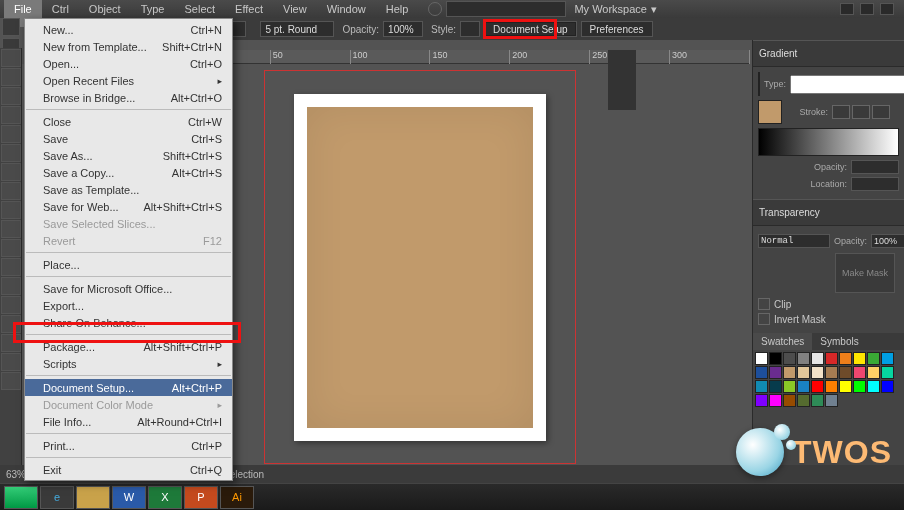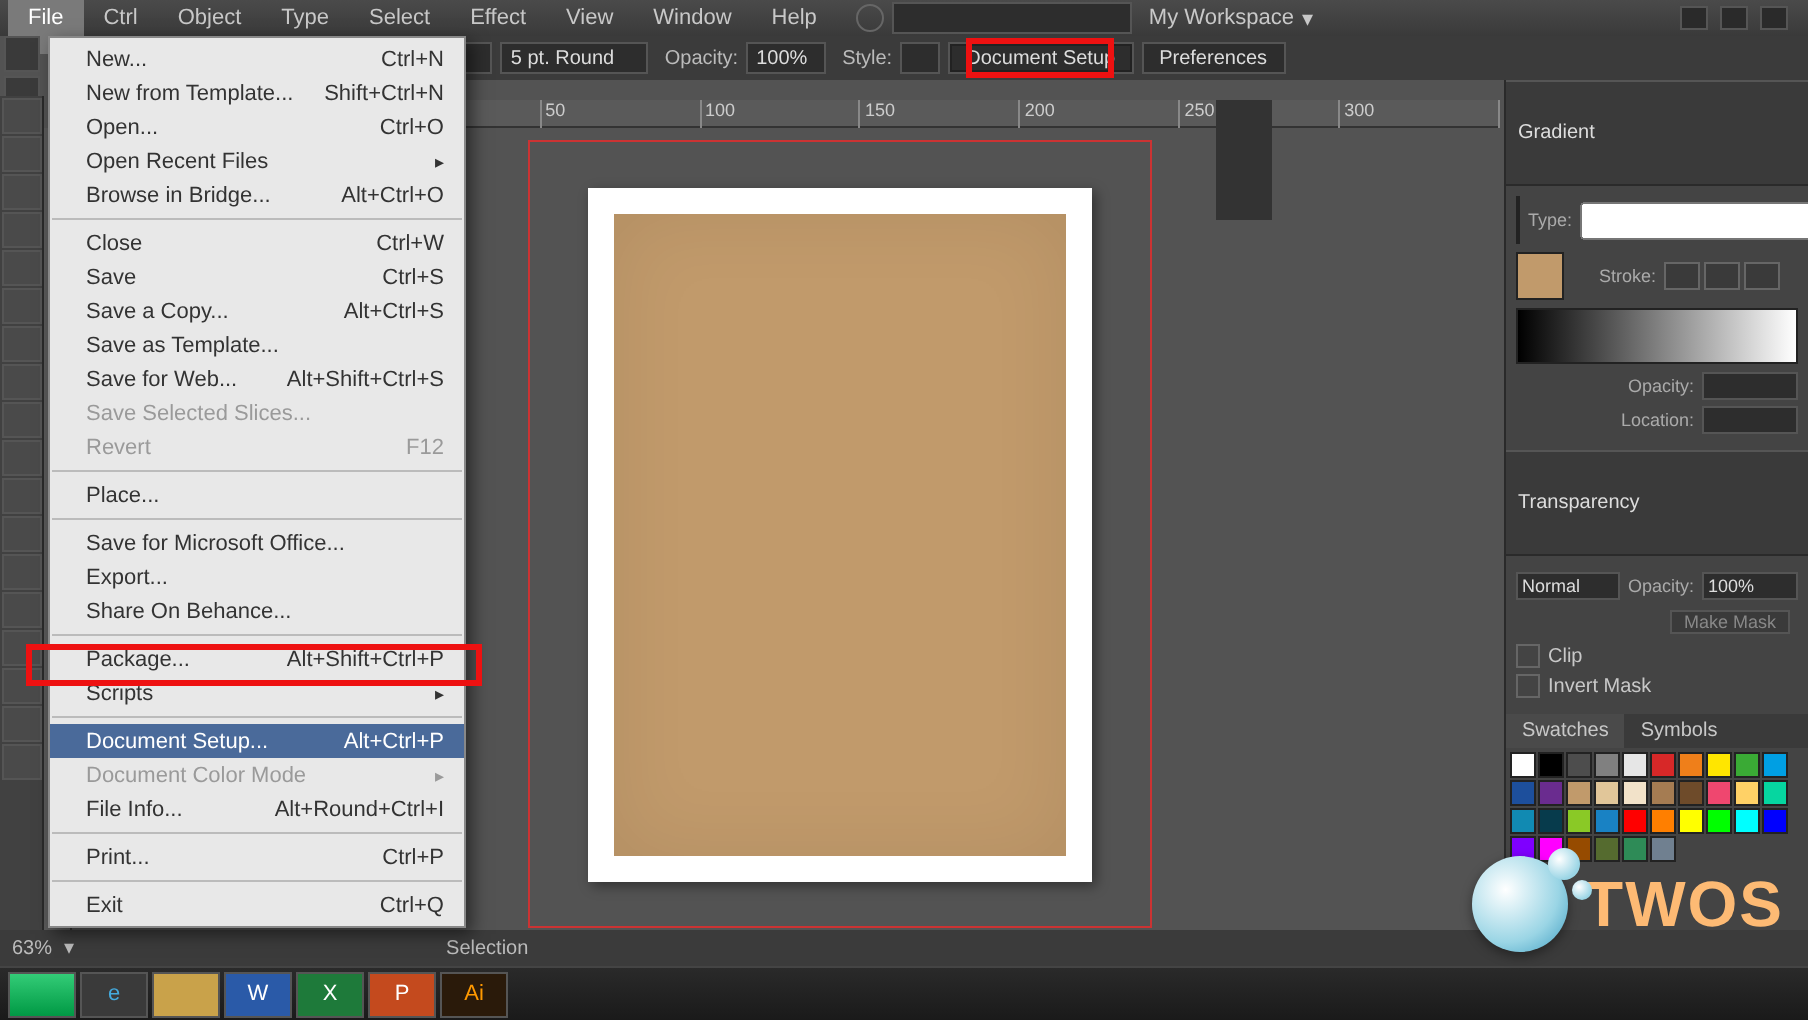--- a/index.html
+++ b/index.html
@@ -20,35 +20,35 @@
   .toolbar-left .t { width:20px; height:18px; margin:1px auto; background:#4a4a4a; border:1px solid #555; }
   .ruler-h { position:absolute; left:30px; right:155px; top:50px; height:14px; background:#5a5a5a; border-bottom:1px solid #333; }
   .ruler-h .tick { position:absolute; top:0; height:14px; font-size:9px; color:#ccc; border-left:1px solid #888; padding-left:2px; }
   .ruler-v { position:absolute; left:22px; top:64px; width:14px; bottom:30px; background:#5a5a5a; border-right:1px solid #333; }
   .canvas { position:absolute; left:36px; right:155px; top:64px; bottom:30px; background:#535353; overflow:hidden; }
   .bleed { position:absolute; left:228px; top:6px; width:312px; height:394px; border:1px solid #c33; }
   .artboard { position:absolute; left:258px; top:30px; width:252px; height:347px; background:#fff; box-shadow:2px 2px 6px rgba(0,0,0,.4); }
   .content-rect { position:absolute; left:13px; top:13px; right:13px; bottom:13px; background:#c19a6b; box-shadow: inset 0 0 40px rgba(0,0,0,.08); }
   .tabfold { position:absolute; left:608px; top:50px; width:28px; height:60px; background:#333; }
   .panels { position:absolute; right:0; top:40px; width:152px; bottom:30px; background:#444; border-left:1px solid #2a2a2a; font-size:10px; }
-  .panel-title { background:#3a3a3a; padding:20px 6px; border-top:1px solid #555; border-bottom:1px solid #2a2a2a; font-size:10px; color:#ddd; }
+  .panel-title { background:#3a3a3a; padding:7px 6px; border-top:1px solid #555; border-bottom:1px solid #2a2a2a; font-size:10px; color:#ddd; }
   .panel-body { padding:5px; }
   .grad-row { display:flex; align-items:center; gap:4px; margin-bottom:4px; }
   .grad-row .lab { width:42px; text-align:right; color:#aaa; font-size:9px; }
   .swatch { width:24px; height:24px; border:1px solid #222; background:#ddd; }
   .swatch.tan { background:#c19a6b; }
   .stroke-boxes { display:flex; gap:2px; }
   .stroke-boxes .bx { width:18px; height:14px; border:1px solid #666; background:#3a3a3a; }
   .grad-preview { width:100%; height:28px; background:linear-gradient(90deg,#000,#fff); margin:4px 0; border:1px solid #222; }
   .field-row { display:flex; align-items:center; gap:4px; margin:3px 0; }
   .field-row .lab { flex:1; text-align:right; color:#aaa; font-size:9px; }
   .field-row .inp { width:48px; height:14px; background:#2d2d2d; border:1px solid #555; color:#ddd; font-size:9px; padding:0 2px; }
   .swatches-grid { display:flex; flex-wrap:wrap; gap:1px; padding:2px; }
   .sw { width:13px; height:13px; border:1px solid #222; }
-  .btn-mini { background:#3a3a3a; border:1px solid #555; color:#888; font-size:9px; padding:0 6px; margin:2px 4px; float:right; }
+  .btn-mini { background:#3a3a3a; border:1px solid #555; color:#888; font-size:9px; padding:14px 6px; margin:2px 4px; float:right; }
   .tabs { display:flex; background:#3a3a3a; }
   .tabs .tab { padding:3px 8px; font-size:10px; cursor:default; }
   .tabs .tab.active { background:#4a4a4a; }
   .menu-dropdown { position:absolute; left:24px; top:18px; width:209px; background:#e8e8e8; color:#333; border:1px solid #888; box-shadow:3px 3px 8px rgba(0,0,0,.5); z-index:100; padding:2px 0; }
   .menu-dropdown .mi { display:flex; align-items:center; justify-content:space-between; height:17px; padding:0 10px 0 18px; font-size:11px; }
   .menu-dropdown .mi.highlight { background:#4a6a9a; color:#fff; }
   .menu-dropdown .mi.dim { color:#9a9a9a; }
   .menu-dropdown .sep { height:1px; background:#bbb; margin:3px 1px; }
   .arrow { font-size:9px; }
   .highlight-red { position:absolute; border:3px solid #e11; pointer-events:none; z-index:200; }
@@ -96,21 +96,21 @@
   <div class="ai"></div>
   <div class="ai"></div>
 </div>
 
 <div class="control-bar">
   <span class="ctl-label">No Selection</span>
   <span class="swatch" style="width:16px;height:16px;background:#000;"></span>
   <span class="ctl-label">Stroke:</span>
   <input class="ctl-input" style="width: 36px;" value="">
   <input class="ctl-input" style="width: 54px;" value="Uniform">
-  <input class="ctl-input" style="width: 74px;" value="5 pt. Round">
+  <input class="ctl-input" style="width: 74px; margin-left: 10px;" value="5 pt. Round">
   <span class="ctl-label">Opacity:</span>
   <input class="ctl-input" style="width: 40px;" value="100%">
   <span class="ctl-label">Style:</span>
   <span class="ctl-input" style="width:20px"></span>
   <button class="ctl-btn sel">Document Setup</button>
   <button class="ctl-btn">Preferences</button>
 </div>
 
 <div class="toolbar-left">
   <div class="t"></div>
@@ -180,21 +180,21 @@
       </div>
     <div class="field-row">
         <span class="lab">Location:</span>
         <input class="inp" style="">
       </div>
   </div>
 
   <div class="panel-title">Transparency</div>
   <div class="panel-body">
     <div class="field-row">
-      <input class="inp" style="width: 52px;" value="Normal">
+      <input class="inp" style="width: 72px; font-family: Liberation Mono, monospace;" value="Normal">
       <span class="lab">Opacity:</span>
       <input class="inp" value="100%" style="">
     </div>
     <button class="btn-mini">Make Mask</button>
     <div style="clear:both"></div>
     <div class="field-row">
         <span style="width:12px;height:12px;border:1px solid #666"></span>
         <span>Clip</span>
       </div>
     <div class="field-row">
@@ -271,20 +271,24 @@
     <div class="sep"></div>
     <div class="mi">
       <span>Close</span>
       <span class="">Ctrl+W</span>
     </div>
     <div class="mi">
       <span>Save</span>
       <span class="">Ctrl+S</span>
     </div>
     <div class="mi">
+      <span>Save As...</span>
+      <span class="">Shift+Ctrl+S</span>
+    </div>
+    <div class="mi">
       <span>Save a Copy...</span>
       <span class="">Alt+Ctrl+S</span>
     </div>
     <div class="mi">
       <span>Save as Template...</span>
       <span class=""></span>
     </div>
     <div class="mi">
       <span>Save for Web...</span>
       <span class="">Alt+Shift+Ctrl+S</span>

